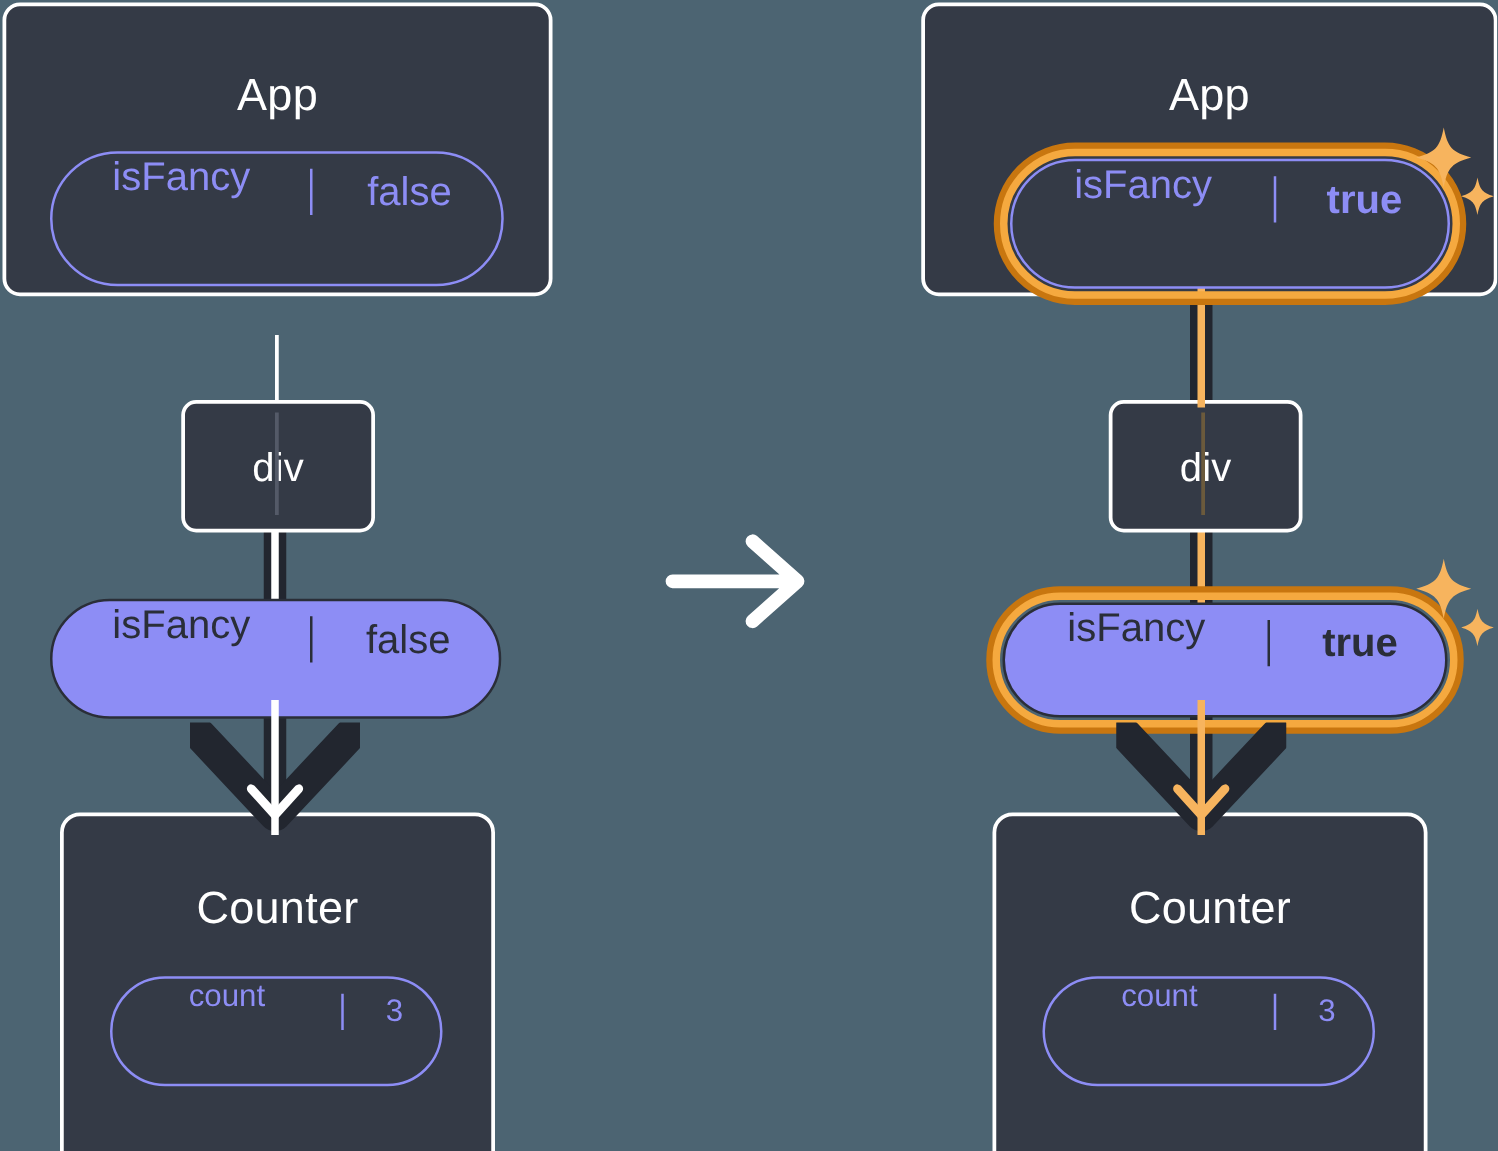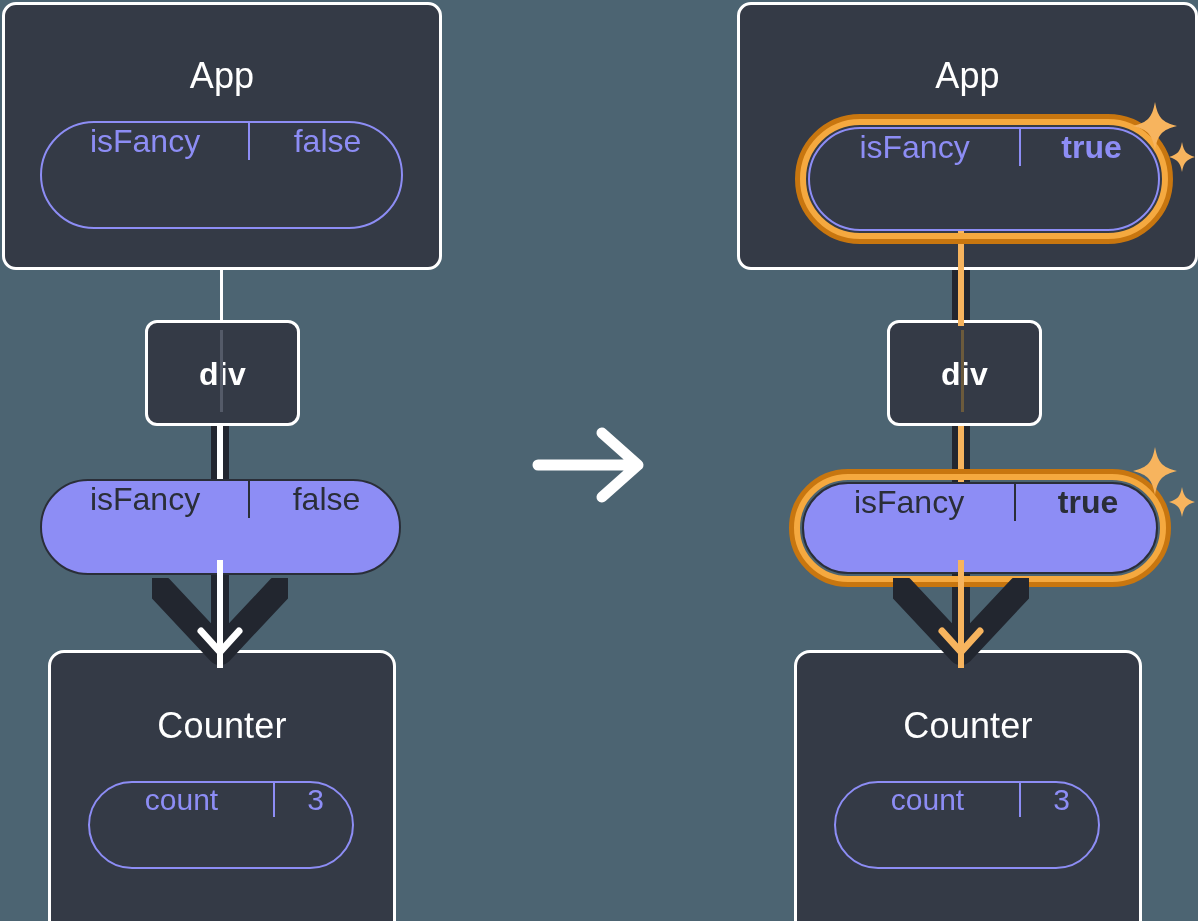--- a/index.html
+++ b/index.html
@@ -47,33 +47,33 @@
     font-size: 36px;
     font-weight: 400;
     letter-spacing: 0.2px;
   }
 
   
   .box-app {
     left: 2px;
     top: 2px;
     width: 440px;
-    height: 268px;
+    height: 235px;
   }
   .box-app .title { top: 50px; }
 
   
   .box-div {
     left: 145px;
     top: 320px;
     width: 155px;
     height: 106px;
     border-radius: 12px;
   }
-  .box-div .title { top: 33px; font-size: 32px; font-weight: 700; }
+  .box-div .title { top: 33px; font-size: 32px; font-weight: 400; }
 
   
   .box-counter {
     left: 48px;
     top: 650px;
     width: 348px;
     height: 290px;
     border-radius: 16px;
   }
   .box-counter .title { top: 52px; }
@@ -93,21 +93,21 @@
     z-index: 12;
   }
   .pill .seg {
     display: flex;
     align-items: center;
     justify-content: center;
     box-sizing: border-box;
     white-space: nowrap;
   }
   .pill .seg-key { flex: 0 0 auto; }
-  .pill .seg-val { flex: 0 0 auto; }
+  .pill .seg-val { flex: 0 0 auto; margin-top: 12px; }
 
   
   .pill-outline {
     background: transparent;
     border: 2px solid #8d8df5;
   }
   .pill-outline .seg { color: #8d8df5; }
   .pill-outline .seg-val { border-left: 2px solid #8d8df5; }
 
   
@@ -189,21 +189,21 @@
     width: 382px;
     height: 118px;
   }
 
   
   .pill-count {
     left: 88px;
     top: 781px;
     width: 266px;
     height: 88px;
-    font-size: 30px;
+    font-size: 25px;
   }
   .pill-count .seg-key { width: 183px; }
   .pill-count .seg-val { width: 83px; }
   #panel-after .pill-count { left: 97px; }
 
   
   .line {
     position: absolute;
     z-index: 3;
   }

